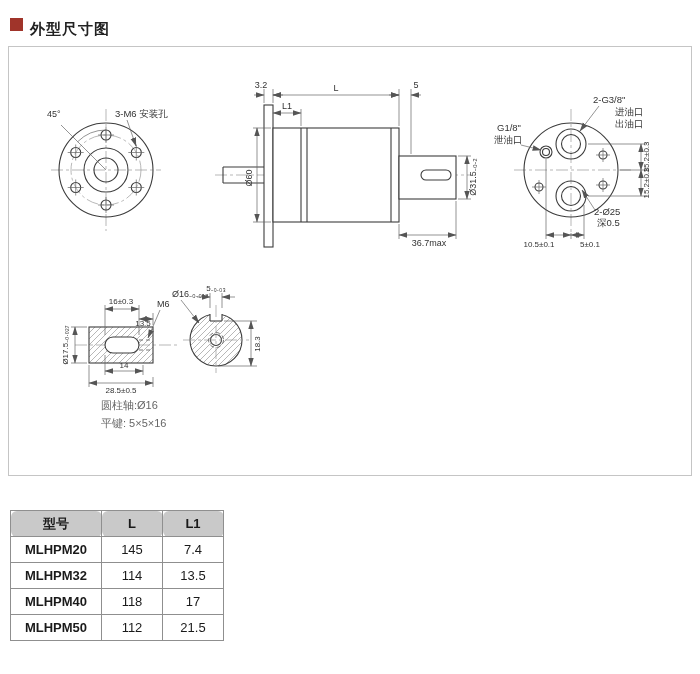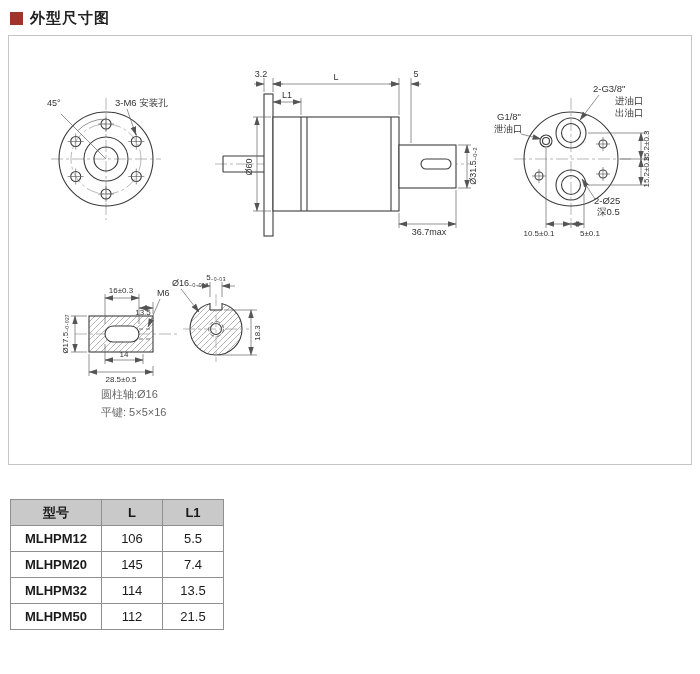--- a/index.html
+++ b/index.html
@@ -1,41 +1,41 @@
 <!DOCTYPE html>
 <html><head>
 <meta charset="utf-8">
 <style>
   html,body { margin:0; padding:0; background:#fff; }
   body { width:700px; height:674px; font-family:"Liberation Sans", sans-serif; overflow:hidden; }
   .page { position:relative; width:700px; height:674px; }
 
   .hdr { display:flex; align-items:center; gap:7px; padding:9px 0 5px 10px; }
   .hdr .sq { width:13px; height:13px; background:#a0342a; }
-  .hdr .t { font-size:15px; font-weight:bold; color:#222; letter-spacing:1px; }
+  .hdr .t { font-size:15px; font-weight:bold; color:#222; letter-spacing:1px;margin-top:11px; }
 
   .draw-box { margin:2px 8px 0 8px; width:682px; height:428px; border:1px solid #c5c5c5; box-sizing:content-box; background:#fff; }
 
   svg text { font-family:"Liberation Sans", sans-serif; }
   .dim-t  { font-size:9px; fill:#333; }
   .dim-s  { font-size:8px; fill:#333; }
   .lbl    { font-size:9.5px; fill:#333; }
   .note   { font-size:11px; fill:#666; }
   .ln  { stroke:#3c3c3c; stroke-width:1.1; fill:none; }
   .lnf { stroke:#3c3c3c; stroke-width:1.1; fill:#fff; }
   .thin{ stroke:#666; stroke-width:0.7; fill:none; }
   .cl  { stroke:#999; stroke-width:0.7; fill:none; stroke-dasharray:12 3 3 3; }
   .dsh { stroke:#555; stroke-width:0.8; fill:none; stroke-dasharray:4 3; }
 
   table.spec { border-collapse:collapse; margin:34px 0 0 10px; }
   table.spec th, table.spec td {
     border:1px solid #8f8f8f; text-align:center; font-size:13px;
     padding:3px 6px; height:19px; color:#1a1a1a;
   }
-  table.spec th { background:#c9c9c9; font-weight:bold; }
+  table.spec th { background:#c9c9c9; font-weight:bold;border-radius:6px; }
   table.spec th:first-child, table.spec td:first-child { width:78px; }
   table.spec th:not(:first-child), table.spec td:not(:first-child) { width:48px; }
   table.spec td:first-child { font-weight:bold; }
 </style>
 </head>
 <body>
 
 <div class="page">
 
   <div class="hdr">
@@ -269,35 +269,35 @@
   <table class="spec">
     <thead>
       <tr>
         <th>型号</th>
         <th>L</th>
         <th>L1</th>
       </tr>
     </thead>
     <tbody>
       <tr>
-        <td>MLHPM12</td>
-        <td>106</td>
-        <td>5.5</td>
-      </tr>
-      <tr>
         <td>MLHPM20</td>
         <td>145</td>
         <td>7.4</td>
       </tr>
       <tr>
         <td>MLHPM32</td>
         <td>114</td>
         <td>13.5</td>
       </tr>
       <tr>
+        <td>MLHPM40</td>
+        <td>118</td>
+        <td>17</td>
+      </tr>
+      <tr>
         <td>MLHPM50</td>
         <td>112</td>
         <td>21.5</td>
       </tr>
     </tbody>
   </table>
 
 </div>
 
 </body></html>

